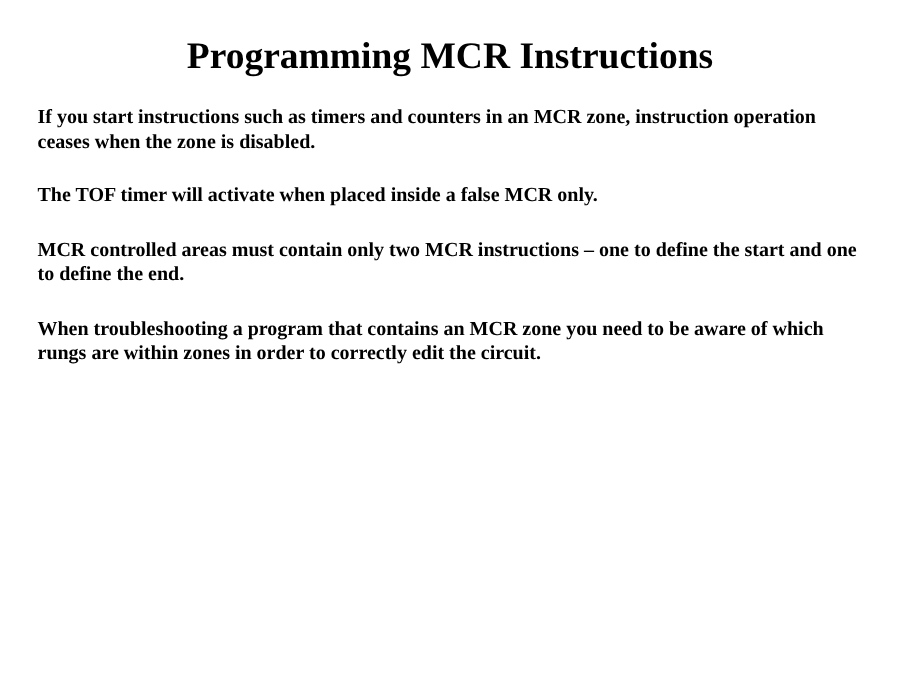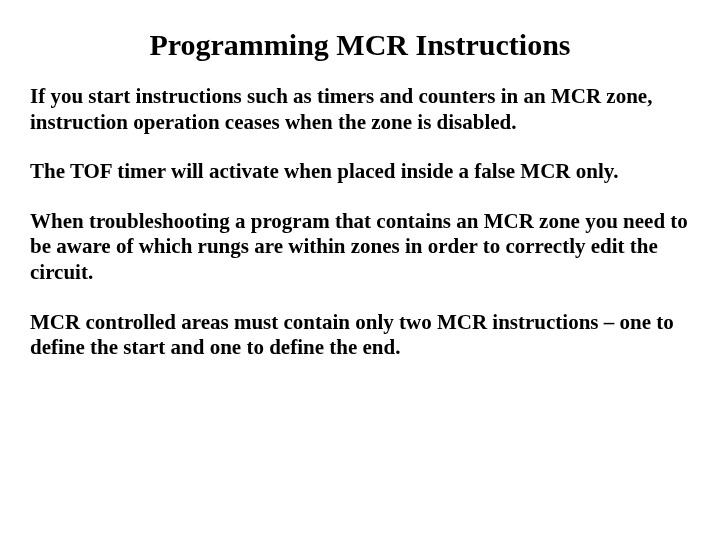--- a/index.html
+++ b/index.html
@@ -19,29 +19,29 @@
   }
   .title {
     font-size: 30px;
     font-weight: bold;
     text-align: center;
     margin: 8px 0 22px 0;
     padding-left: 60px;
     padding-right: 60px;
   }
   .para {
-    font-size: 21px;
+    font-size: 16px;
     font-weight: bold;
     line-height: 1.22;
     margin-bottom: 24px;
   }
 </style>
 </head>
 <body>
 
 <div class="slide">
   <div class="title">Programming MCR Instructions</div>
 
   <div class="para">If you start instructions such as timers and counters in an MCR zone, instruction operation ceases when the zone is disabled.</div>
   <div class="para">The TOF timer will activate when placed inside a false MCR only.</div>
+  <div class="para">MCR controlled areas must contain only two MCR instructions – one to define the start and one to define the end.</div>
   <div class="para">When troubleshooting a program that contains an MCR zone you need to be aware of which rungs are within zones in order to correctly edit the circuit.</div>
-  <div class="para">MCR controlled areas must contain only two MCR instructions – one to define the start and one to define the end.</div>
 </div>
 
 </body></html>

